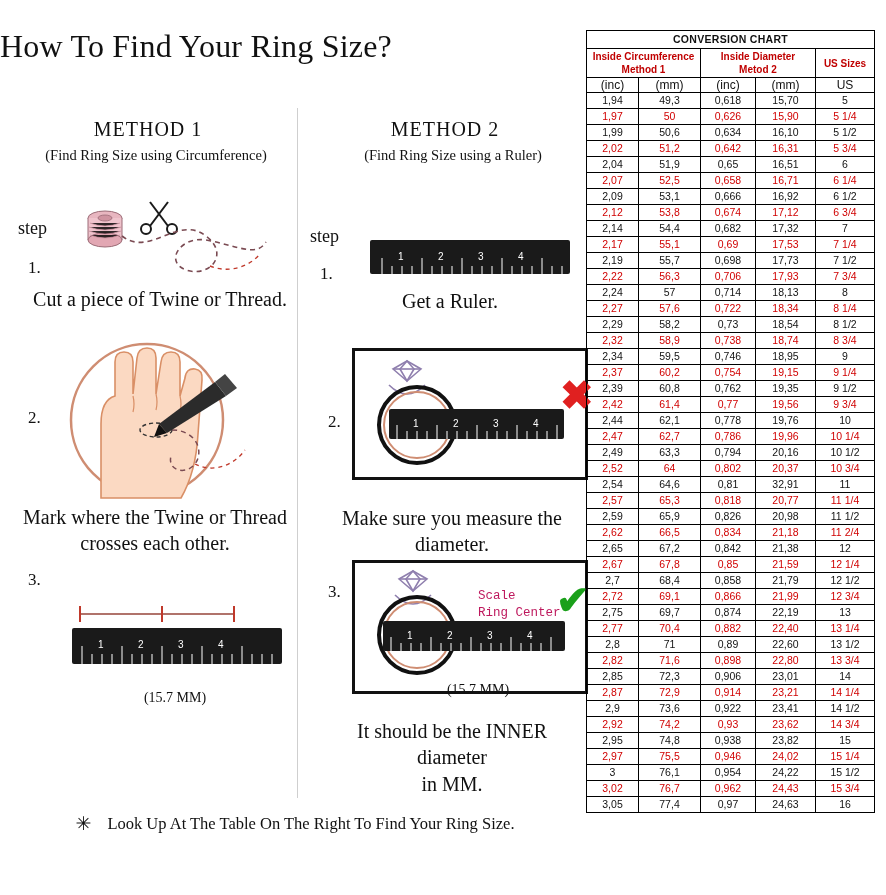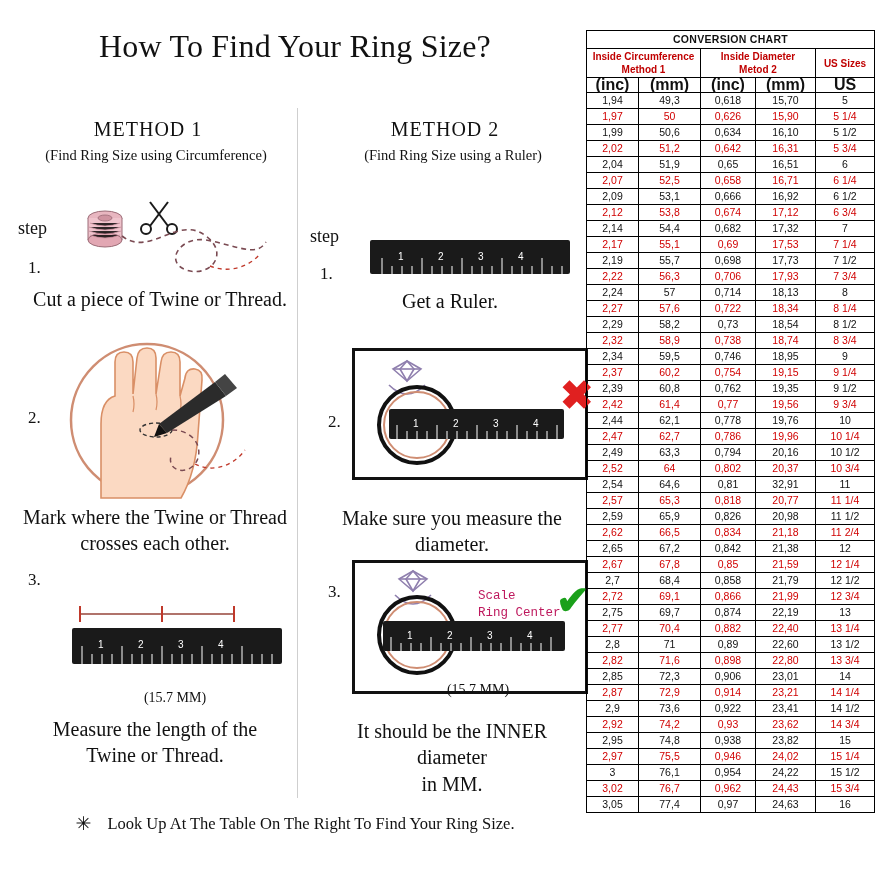--- a/index.html
+++ b/index.html
@@ -25,21 +25,21 @@
   .left-area {
     position: absolute;
     left: 0; top: 0;
     width: 590px;
     height: 895px;
   }
   .main-title {
     position: absolute;
     left: 0; top: 28px;
     width: 590px;
-    text-align: center;
+    text-align: left;
     font-size: 32px;
     font-family: "Liberation Serif", serif;
     letter-spacing: 0.2px;
   }
   .vdivider {
     position: absolute;
     left: 297px;
     top: 108px;
     width: 1px;
     height: 690px;
@@ -174,22 +174,22 @@
   }
   table.conv th.grp {
     color: #c00000;
     font-weight: bold;
     font-size: 10px;
     height: 16px;
     line-height: 13px;
     padding: 1px 0;
   }
   table.conv th.unit {
-    font-weight: bold;
-    font-size: 16px;
+    font-weight: normal;
+    font-size: 12px;
     height: 14px;
     line-height: 14px;
   }
   table.conv td.red, table.conv tr.red td {
     color: #d00000;
   }
   .c1 { width: 52px; }
   .c2 { width: 62px; }
   .c3 { width: 55px; }
   .c4 { width: 60px; }
@@ -313,22 +313,20 @@
         <g fill="#ffffff" font-family="Liberation Sans, sans-serif" font-size="10">
           <text x="36" y="48">1</text>
             <text x="76" y="48">2</text>
           <text x="116" y="48">3</text>
             <text x="156" y="48">4</text>
         </g>
       </svg>
     </div>
 
     <div class="mm-note" style="left:60px; top:690px; width:230px;">(15.7 MM)</div>
-    <div class="caption" style="left:20px; top:716px; width:270px; white-space:pre-line;">Measure the length of the
-Twine or Thread.</div>
 
     <div class="col col-2">
       <div class="col-title">METHOD 2</div>
       <div class="col-sub">(Find Ring Size using a Ruler)</div>
     </div>
 
     <div class="step-word" style="left:310px; top:226px;">step</div>
     <div class="step-num" style="left:320px; top:264px;">1.</div>
     <div class="step-num" style="left:328px; top:412px;">2.</div>
     <div class="step-num" style="left:328px; top:582px;">3.</div>

